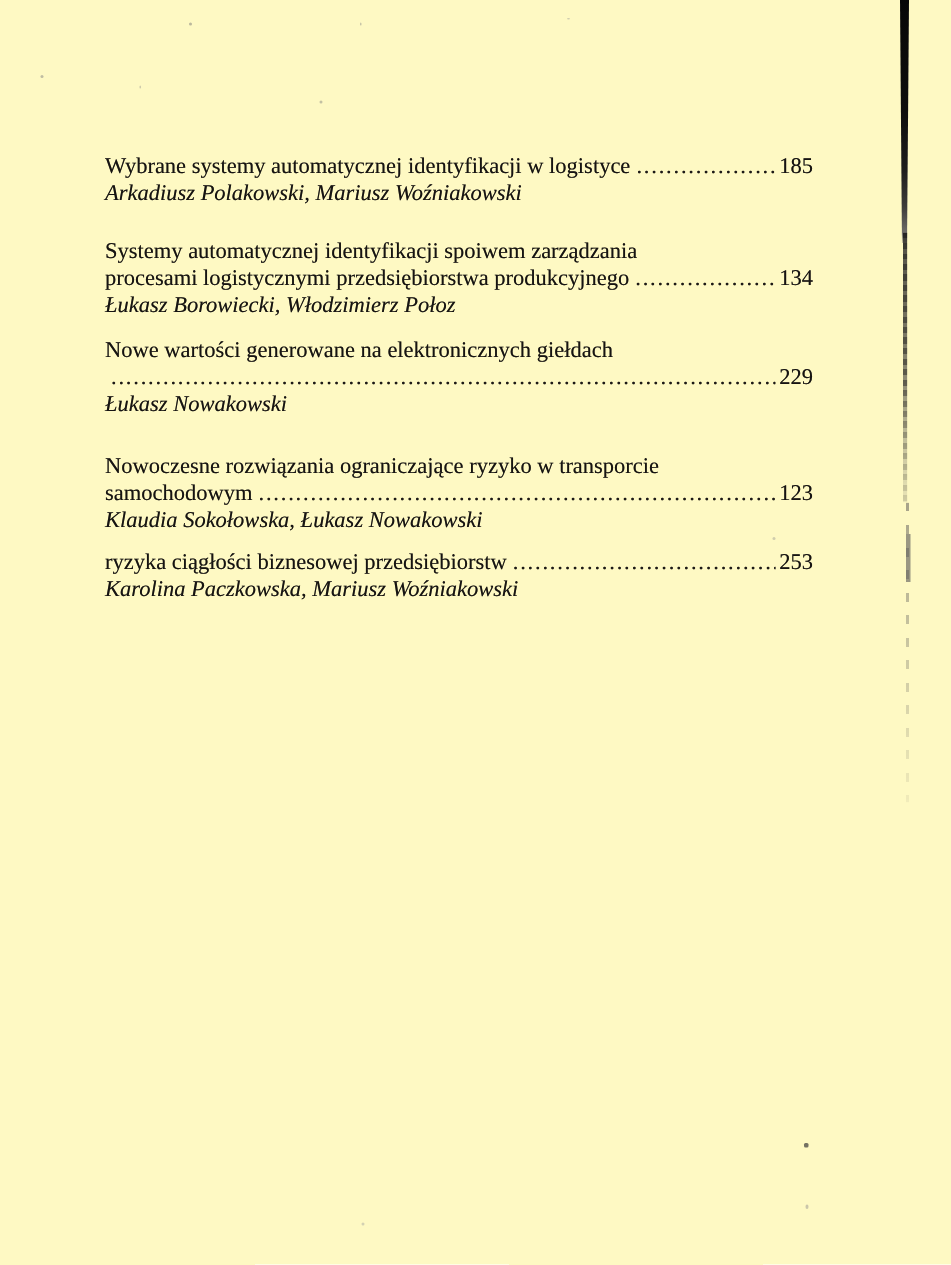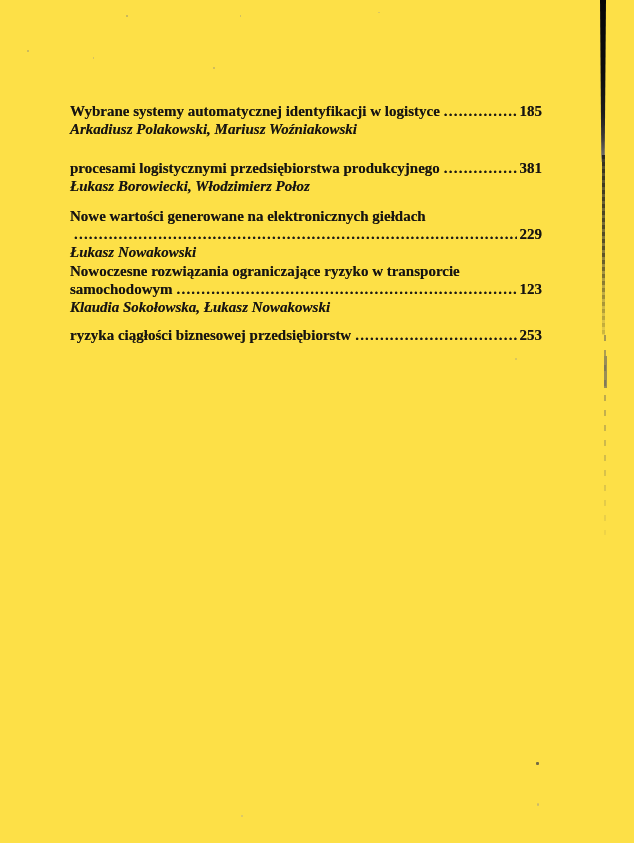--- a/index.html
+++ b/index.html
@@ -7,38 +7,37 @@
     padding: 0;
     width: 634px;
     height: 843px;
     overflow: hidden;
     background: #ffffff;
   }
   .page {
     position: relative;
     width: 634px;
     height: 843px;
-    background: #fde047;
+    background: #fef9c3;
     font-family: "Liberation Serif", "DejaVu Serif", serif;
     color: #161412;
-    font-weight: bold;
   }
   .toc {
     position: absolute;
     left: 70px;
     top: 102px;
     width: 472px;
     font-size: 15px;
     line-height: 18px;
     text-shadow: 0 0 0.4px rgba(20, 16, 12, 0.55);
   }
   .entry { margin: 0; }
   .entry-1 { margin-bottom: 21px; }
   .entry-2 { margin-bottom: 12px; }
-  .entry-3 { margin-bottom: 1px; }
+  .entry-3 { margin-bottom: 23px; }
   .entry-4 { margin-bottom: 10px; }
   .title-line {
     white-space: nowrap;
   }
   .toc-row {
     display: flex;
     align-items: baseline;
     width: 100%;
   }
   .toc-row .title-text {
@@ -127,24 +126,25 @@
     <div class="entry entry-1">
       <div class="toc-row">
         <span class="title-text">Wybrane systemy automatycznej identyfikacji w logistyce</span>
         <span class="leader">...........................................................................................................................................................</span>
         <span class="page-num">185</span>
       </div>
       <div class="authors">Arkadiusz Polakowski, Mariusz Woźniakowski</div>
     </div>
 
     <div class="entry entry-2">
+      <div class="title-line">Systemy automatycznej identyfikacji spoiwem zarządzania</div>
       <div class="toc-row">
         <span class="title-text">procesami logistycznymi przedsiębiorstwa produkcyjnego</span>
         <span class="leader">...........................................................................................................................................................</span>
-        <span class="page-num">381</span>
+        <span class="page-num">134</span>
       </div>
       <div class="authors">Łukasz Borowiecki, Włodzimierz Połoz</div>
     </div>
 
     <div class="entry entry-3">
       <div class="title-line">Nowe wartości generowane na elektronicznych giełdach</div>
       <div class="toc-row">
         <span class="leader">...........................................................................................................................................................</span>
         <span class="page-num">229</span>
       </div>
@@ -160,20 +160,21 @@
       </div>
       <div class="authors">Klaudia Sokołowska, Łukasz Nowakowski</div>
     </div>
 
     <div class="entry entry-5">
       <div class="toc-row">
         <span class="title-text">ryzyka ciągłości biznesowej przedsiębiorstw</span>
         <span class="leader">...........................................................................................................................................................</span>
         <span class="page-num">253</span>
       </div>
+      <div class="authors">Karolina Paczkowska, Mariusz Woźniakowski</div>
     </div>
 
   </div>
 
   <div class="scan-bar-top"></div>
   <div class="scan-bar-mid"></div>
   <div class="scan-bar-low"></div>
   <div class="scan-dash"></div>
 
   <div class="speck s1"></div>

